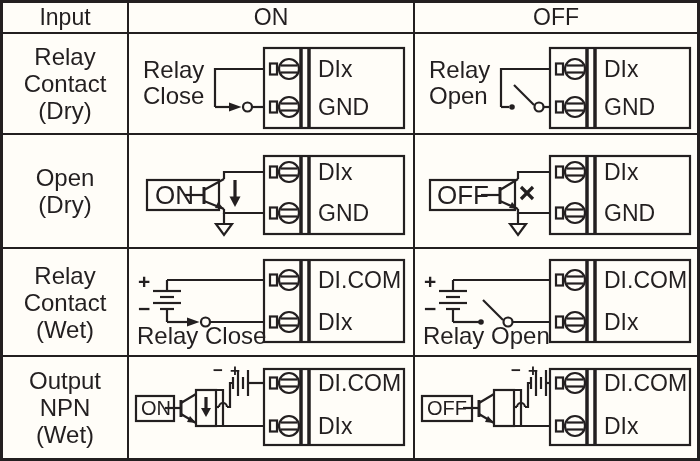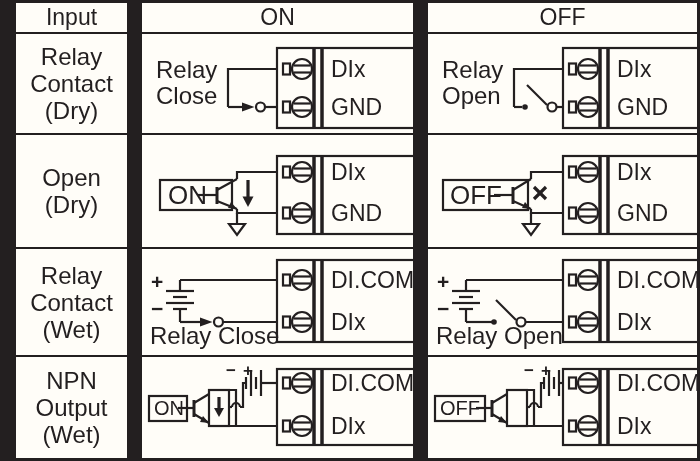--- a/index.html
+++ b/index.html
@@ -6,21 +6,21 @@
   html,body{margin:0;padding:0;background:#fff;}
   .tbl{
     width:700px;height:461px;box-sizing:border-box;
     border:3px solid var(--ink);background:var(--ink);
     display:grid;
     grid-template-columns:124px 284px 282px;
     grid-template-rows:29px 99px 112px 106px 101px;
     gap:2px;
     font-family:"Liberation Sans",sans-serif;
   }
-  .c{background:var(--bg);display:flex;align-items:center;justify-content:center;overflow:hidden;margin-left:13px;}
+  .c{background:var(--bg);display:flex;align-items:center;justify-content:center;overflow:hidden;}
   .hd{font-size:23px;color:var(--ink);}
   .lbl{font-size:24px;line-height:27px;text-align:center;color:var(--ink);}
   .d{display:block;}
   .d svg{display:block;}
   svg text{font-family:"Liberation Sans",sans-serif;fill:var(--ink);}
   .w{fill:none;stroke:var(--ink);stroke-width:2.2;}
   .w3{fill:none;stroke:var(--ink);stroke-width:3;}
   .bar{fill:none;stroke:var(--ink);stroke-width:3.5;}
   .sx{fill:none;stroke:var(--ink);stroke-width:3.2;}
   .f{fill:var(--ink);stroke:none;}
@@ -296,22 +296,22 @@
           <line x1="172" y1="11" x2="172" y2="93" class="bar"></line>
           <line x1="180" y1="11" x2="180" y2="93" class="bar"></line>
           <text x="189" y="39" class="tl">DI.COM</text>
           <text x="189" y="81" class="tl">DIx</text>
         </g>
       </svg>
     </div>
 
   <div class="c">
     <div class="lbl">
+      <div>Output</div>
       <div>NPN</div>
-      <div>Output</div>
       <div>(Wet)</div>
     </div>
   </div>
   <div class="c d">
       <svg width="284" height="101" viewBox="0 0 284 101">
         <text x="89" y="19" text-anchor="middle" class="pm2">−</text>
         <text x="106" y="19" text-anchor="middle" class="pm2">+</text>
         <rect x="7" y="39" width="38" height="25" class="w"></rect>
         <text x="12" y="58" class="t20">ON</text>
         <g>

